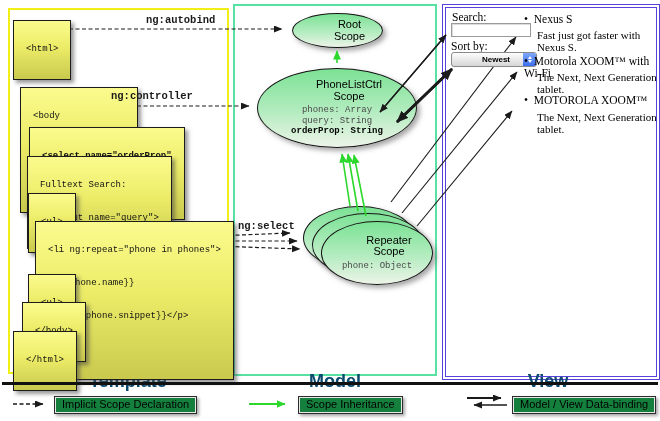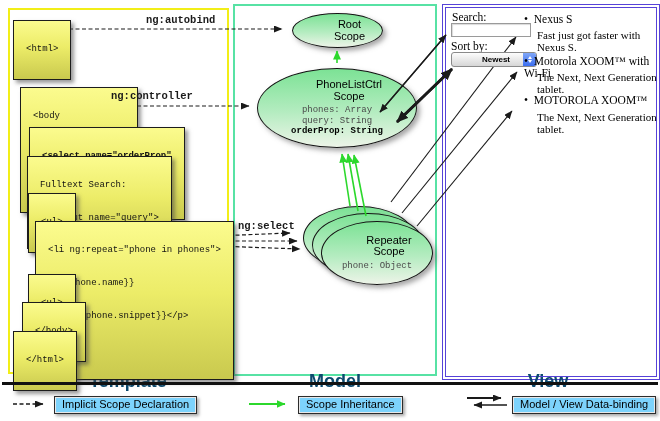--- a/index.html
+++ b/index.html
@@ -38,21 +38,21 @@
                     font-family:"Liberation Sans",sans-serif;line-height:13px;}
   .aqua-select .stepper{width:13px;height:13px;border-radius:0 2px 2px 0;
                         background:linear-gradient(180deg,#7fa6f7,#3b6ef0);
                         display:flex;flex-direction:column;align-items:center;justify-content:center;gap:1px;}
   .tri-up{width:0;height:0;border-left:2.5px solid transparent;border-right:2.5px solid transparent;
           border-bottom:3px solid #fff;}
   .tri-dn{width:0;height:0;border-left:2.5px solid transparent;border-right:2.5px solid transparent;
           border-top:3px solid #fff;}
   
   .legend-line{position:absolute;z-index:4;left:2px;top:382px;width:656px;height:3px;background:#111;}
-  .lbox{position:absolute;z-index:4;background:#7dd3fc;border:1px solid #2c2c2c;
+  .lbox{position:absolute;z-index:4;background:#15803d;border:1px solid #2c2c2c;
         box-shadow:inset 0 0 0 1px #e8e8e8,2px 2px 3px rgba(0,0,0,.35);
         font-size:11px;line-height:13px;padding:1px 7px 2px;color:#000;white-space:nowrap;}
   svg.arrows{position:absolute;inset:0;z-index:3;pointer-events:none;}
 </style>
 </head>
 <body>
 
 <div class="stage">
 
   <div class="frame" style="left:8px;top:8px;width:217px;height:362px;border:2px solid #f2ee18;"></div>

